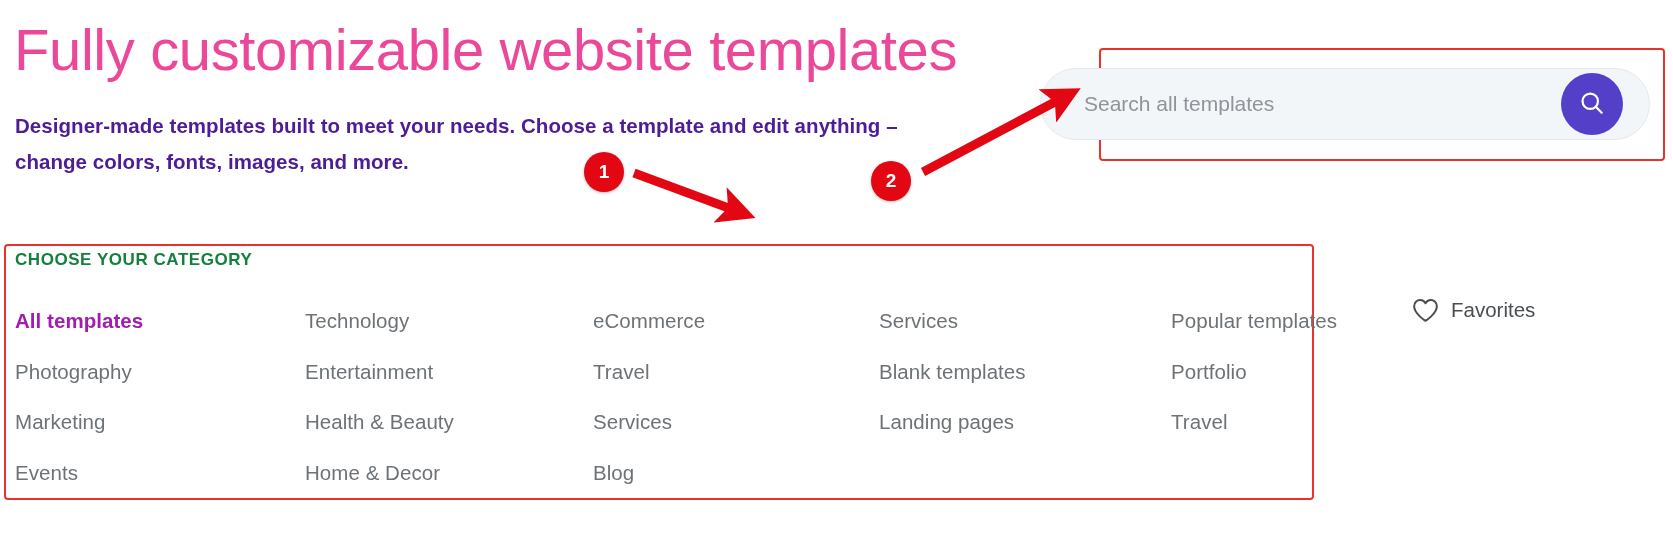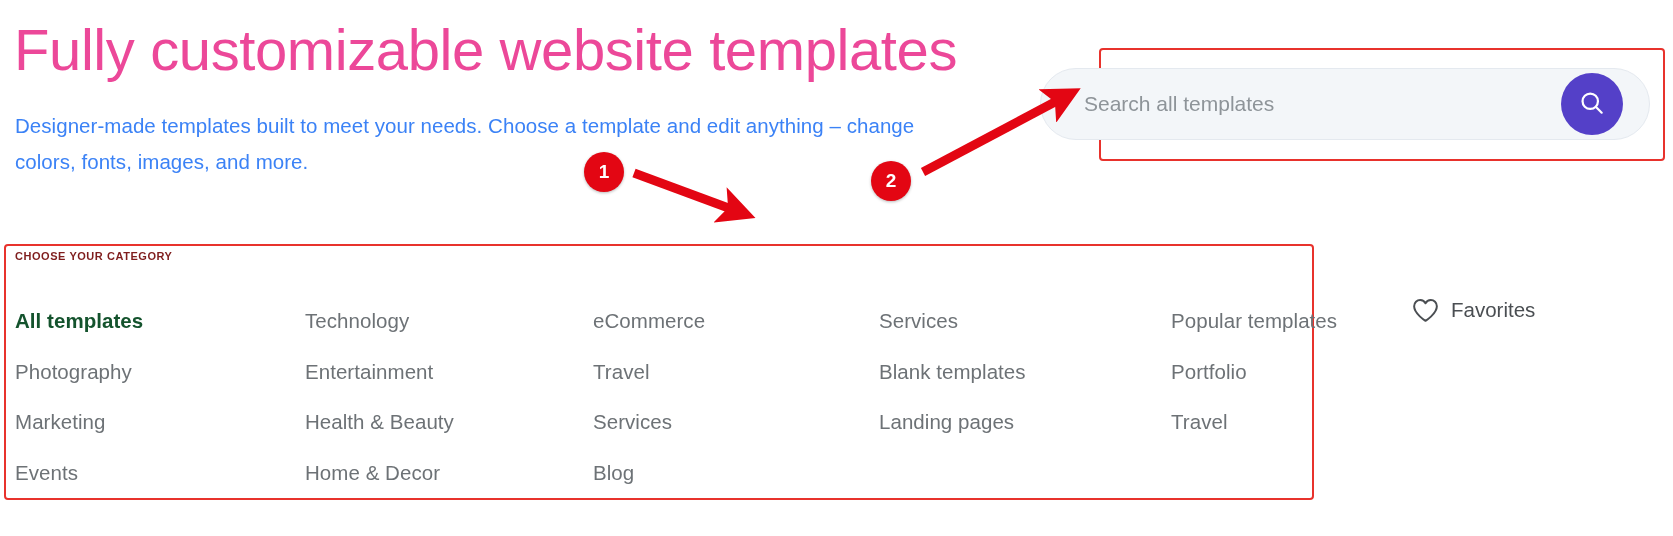--- a/index.html
+++ b/index.html
@@ -29,22 +29,22 @@
     white-space: nowrap;
   }
 
   #page-subtitle {
     position: absolute;
     left: 15px;
     top: 108px;
     width: 900px;
     font-size: 20.5px;
     line-height: 36px;
-    font-weight: 400;
-    color: #3b82f6;
+    font-weight: 700;
+    color: #4c1d95;
     letter-spacing: 0.05px;
   }
 
   
   #search-annotation {
     position: absolute;
     left: 1099px;
     top: 48px;
     width: 566px;
     height: 113px;
@@ -111,23 +111,23 @@
     border: 2.5px solid #e8322c;
     border-radius: 4px;
     box-sizing: border-box;
     background: #ffffff;
   }
 
   #category-heading {
     position: absolute;
     left: 15px;
     top: 250px;
-    font-size: 11px;
+    font-size: 17px;
     font-weight: bold;
-    color: #7f1d1d;
+    color: #15803d;
     letter-spacing: 0.55px;
   }
 
   #category-grid {
     position: absolute;
     left: 15px;
     top: 296px;
     width: 1290px;
     display: grid;
     grid-template-columns: 290px 288px 286px 292px 180px;
@@ -136,21 +136,21 @@
 
   .category-item {
     font-size: 20.5px;
     line-height: 50.5px;
     color: #6d7276;
     white-space: nowrap;
     cursor: pointer;
     letter-spacing: 0.05px;
   }
   .category-item.is-active {
-    color: #14532d;
+    color: #a21caf;
     font-weight: bold;
   }
 
   
   #favorites-link {
     position: absolute;
     left: 1412px;
     top: 298px;
     height: 30px;
     display: flex;

